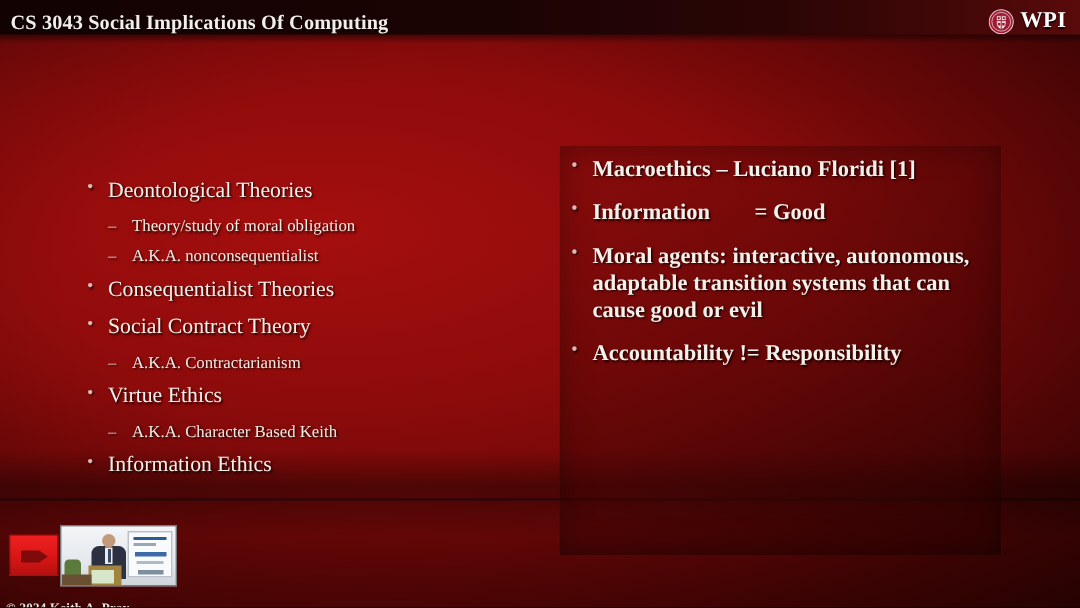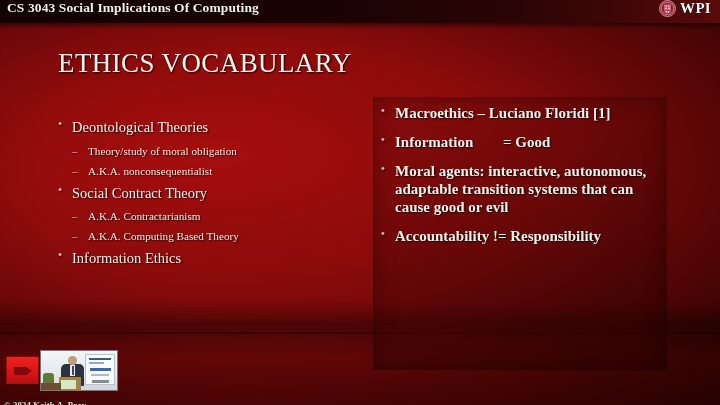--- a/index.html
+++ b/index.html
@@ -19,21 +19,21 @@
   .band-a{ top:22px;  height:7px;  background:linear-gradient(180deg,rgba(0,0,0,.55),rgba(0,0,0,0)); }
   .band-b{ top:300px; height:34px; background:linear-gradient(180deg,rgba(0,0,0,0),rgba(0,0,0,.34) 70%,rgba(0,0,0,.30)); }
   .band-c{ top:332px; height:26px; background:linear-gradient(180deg,rgba(0,0,0,.30),rgba(0,0,0,0)); }
   .vig{ position:absolute; inset:0; pointer-events:none;
         background:radial-gradient(ellipse 90% 80% at 42% 45%, rgba(0,0,0,0) 40%, rgba(0,0,0,.38) 100%); }
 
   
   .header{
     position:absolute; left:0; top:0; width:720px; height:23px;
     background:linear-gradient(90deg,#120202 0%,#1a0303 45%,#2a0505 72%,#420707 88%,#5a0a0a 100%);
-    display:flex; align-items:flex-start; z-index:6;
+    display:flex; align-items:flex-end; z-index:6;
   }
   .header-title{
     color:#f2efe9; font-size:13.5px; font-weight:bold; letter-spacing:.1px;
     padding-left:7px; white-space:nowrap;
     text-shadow:0 1px 1px rgba(0,0,0,.9);
   }
   .header-right{ margin-left:auto; display:flex; align-items:center; gap:4px; padding-right:9px; }
   .wpi-seal{ width:17px; height:17px; position:relative; }
   .wpi-seal svg{ display:block; }
   .wpi-word{
@@ -160,29 +160,30 @@
           <circle cx="13.6" cy="12.2" r="1.5" fill="#9e1b32"></circle>
           <circle cx="20.4" cy="12.2" r="1.5" fill="#9e1b32"></circle>
           <rect x="12.4" y="18.6" width="3.4" height="3.4" fill="#9e1b32"></rect>
           <rect x="18.2" y="18.6" width="3.4" height="3.4" fill="#9e1b32"></rect>
         </svg>
       </span>
       <span class="wpi-word">WPI</span>
     </div>
   </div>
 
-  <div class="slide-title">ETHICS VOCABULARY</div>
 
   <ul class="col-left">
     <li class="li1">Deontological Theories</li>
     <li class="li2">Theory/study of moral obligation</li>
     <li class="li2">A.K.A. nonconsequentialist</li>
+    <li class="li1">Consequentialist Theories</li>
     <li class="li1">Social Contract Theory</li>
     <li class="li2">A.K.A. Contractarianism</li>
-    <li class="li2">A.K.A. Computing Based Theory</li>
+    <li class="li1">Virtue Ethics</li>
+    <li class="li2">A.K.A. Character Based Keith</li>
     <li class="li1">Information Ethics</li>
   </ul>
 
   <div class="panel"></div>
   <ul class="col-right">
     <li class="li1">Macroethics – Luciano Floridi [1]</li>
     <li class="li1">
       <span class="rowlabel">Information</span><span>= Good</span>
     </li>
     <li class="li1">Moral agents: interactive, autonomous, adaptable transition systems that can cause good or evil</li>

